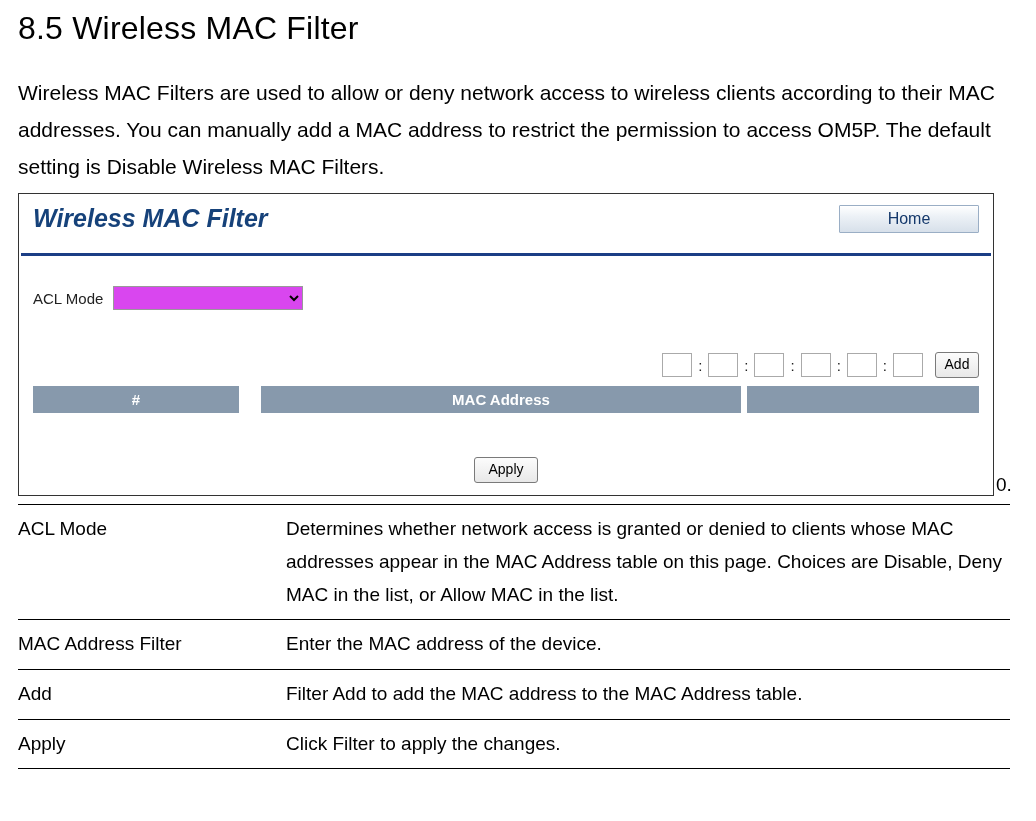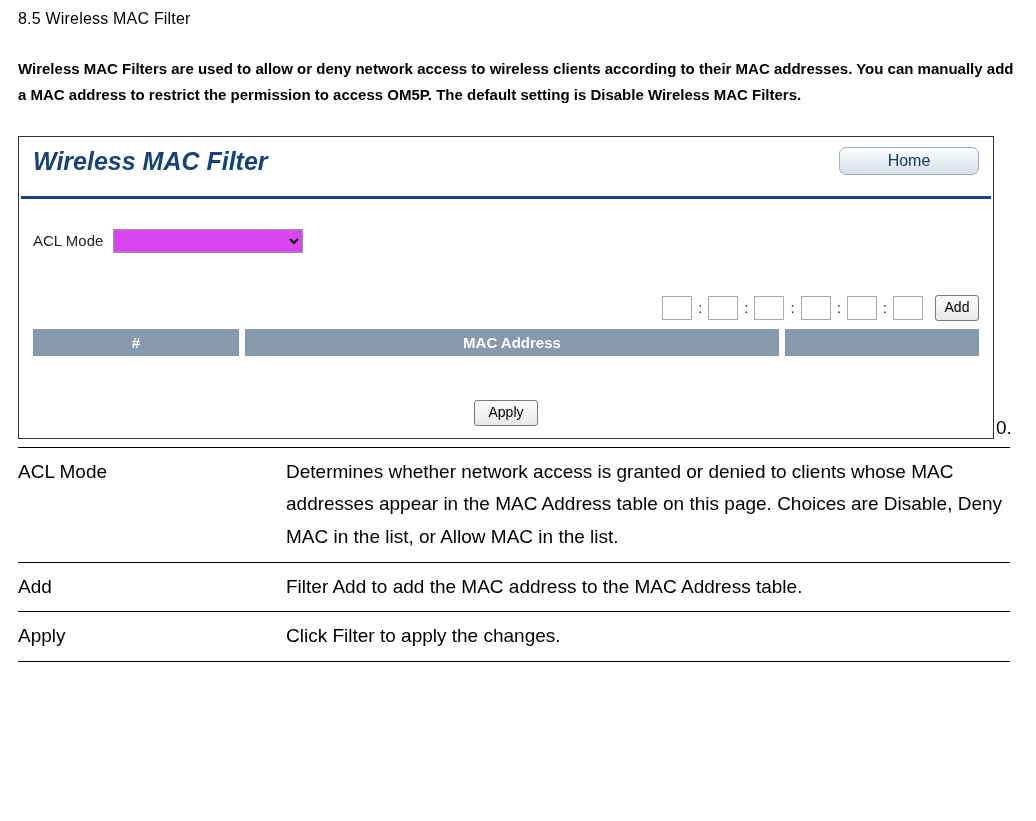--- a/index.html
+++ b/index.html
@@ -8,30 +8,30 @@
       box-sizing: border-box;
     }
     body {
       font-family: Arial, Helvetica, sans-serif;
       background: #ffffff;
       padding: 10px 18px;
       width: 1036px;
       color: #000;
     }
     .section-title {
-      font-size: 16px;
+      font-size: 32px;
       font-weight: normal;
       margin-bottom: 28px;
       letter-spacing: 0.2px;
     }
     .description {
-      font-size: 15px;
+      font-size: 21px;
       line-height: 1.75;
-      margin-bottom: 27px;
-      font-weight: bold;
+      margin-bottom: 8px;
+      font-weight: normal;
     }
     .screenshot-wrapper {
       position: relative;
       margin-bottom: 6px;
     }
     .screenshot-box {
       border: 1px solid #333;
       width: 976px;
       background: #fff;
       padding: 0;
@@ -61,21 +61,21 @@
     .hdr-btn {
       display: inline-block;
       width: 140px;
       height: 28px;
       line-height: 26px;
       text-align: center;
       color: #14386b;
       font-size: 16px;
       font-family: Arial, sans-serif;
       border: 1px solid #9aaec5;
-      border-radius: 7px;
+      border-radius: 1px;
       margin-left: 14px;
       background: linear-gradient(to bottom, #ffffff 0%, #ecf1f6 40%, #d7e0ea 100%);
       box-shadow: inset 0 1px 0 rgba(255,255,255,0.7);
       cursor: pointer;
     }
     .blue-rule {
       height: 3px;
       background: #1b3e85;
       margin: 0 2px;
     }
@@ -136,21 +136,21 @@
     }
     .tbl-col {
       background: #8799ac;
       color: #fff;
       font-weight: bold;
       text-align: center;
       padding: 5px 0;
       font-size: 15px;
     }
     .col-num { width: 206px; }
-    .col-mac { width: 534px; }
+    .col-mac { width: 480px; margin-left: 16px; }
     .col-last { flex: 1; background:#8799ac; }
     .apply-row {
       text-align: center;
       padding: 44px 0 12px 0;
     }
     .apply-btn {
       width: 64px;
       height: 26px;
       border: 1px solid #7a7a7a;
       background: linear-gradient(to bottom, #fcfcfc, #e8e8e8);
@@ -234,20 +234,24 @@
   </div><span class="trailing-zero">0.</span>
 </div>
 
 <table class="def-table">
   <tbody>
       <tr>
     <td class="def-term">ACL Mode</td>
     <td>Determines whether network access is granted or denied to clients whose MAC addresses appear in the MAC Address table on this page. Choices are Disable, Deny MAC in the list, or Allow MAC in the list.</td>
   </tr>
   <tr>
+    <td class="def-term">MAC Address Filter</td>
+    <td>Enter the MAC address of the device.</td>
+  </tr>
+  <tr>
     <td class="def-term">Add</td>
     <td>Filter Add to add the MAC address to the MAC Address table.</td>
   </tr>
   <tr>
     <td class="def-term">Apply</td>
     <td>Click Filter to apply the changes.</td>
   </tr>
 </tbody>
   </table>
 

